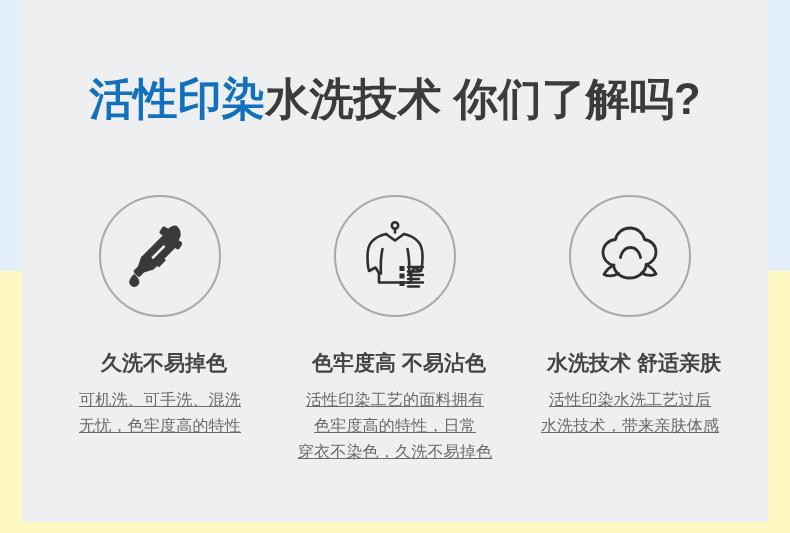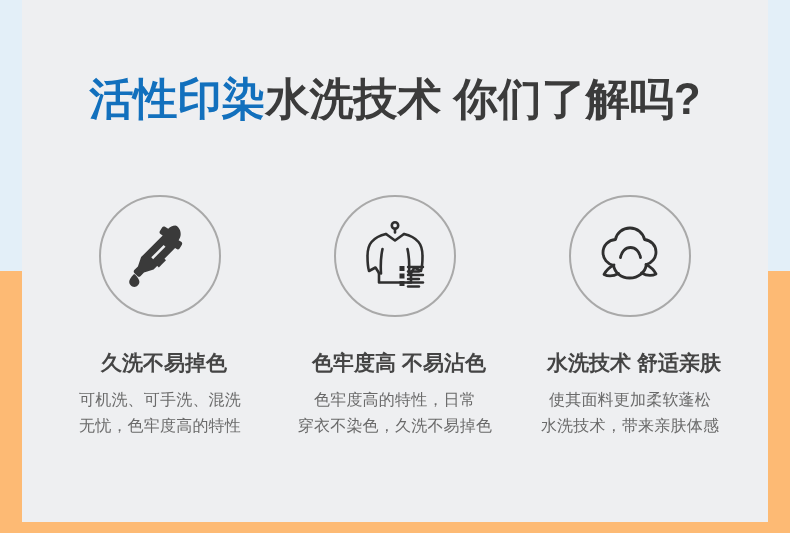--- a/index.html
+++ b/index.html
@@ -11,21 +11,21 @@
     height: 533px;
     background: #ffffff;
     font-family: "Liberation Sans", "DejaVu Sans", sans-serif;
     overflow: hidden;
   }
 
   .page {
     position: relative;
     width: 790px;
     height: 533px;
-    background: #fdba74;
+    background: #fef9c3;
   }
 
   
   .accent-strip {
     position: absolute;
     top: 0;
     width: 22px;
     height: 271px;
     background: #e3eff8;
   }
@@ -100,21 +100,21 @@
   }
 
   .feature-body {
     margin-top: 12px;
     font-size: 16px;
     color: #6a6a6a;
     line-height: 1.62;
     text-align: center;
     letter-spacing: 0.2px;
   }
-  .feature-body .ln { display: block; }
+  .feature-body .ln { display: block; text-decoration: underline; }
 </style>
 </head>
 <body>
 
 <div class="page">
 
   <div class="panel"></div>
   <div class="accent-strip left"></div>
   <div class="accent-strip right"></div>
 
@@ -170,20 +170,21 @@
               <path d="M53.0 59.0 L68.0 59.0"></path>
               <path d="M53.0 63.0 L64.0 63.0"></path>
               <path d="M53.0 66.5 L68.0 66.5"></path>
               <path d="M53.0 70.5 L64.0 70.5"></path>
             </g>
           </svg>
         </span>
       </div>
       <div class="feature-heading">色牢度高 不易沾色</div>
       <div class="feature-body">
+        <span class="ln">活性印染工艺的面料拥有</span>
         <span class="ln">色牢度高的特性，日常</span>
         <span class="ln">穿衣不染色，久洗不易掉色</span>
       </div>
     </div>
 
     <div class="feature">
       <div class="icon-circle">
         <span>
           <svg width="84" height="80" viewBox="0 0 84 80" aria-hidden="true">
             <g fill="none" stroke="#2f2f2f" stroke-width="2.8" stroke-linecap="round" stroke-linejoin="round">
@@ -198,19 +199,19 @@
                        C55.2 17.0 49.3 12.0 42.0 12.0 Z"></path>
               <path d="M32.5 41.5 C33.5 35.5 37.5 31.5 42.5 31.5 C47.5 31.5 51.5 35.5 52.5 41.5"></path>
               <path d="M26.0 49.0 C22.0 51.0 18.0 54.5 16.0 58.5 C20.0 60.5 26.0 60.0 30.5 57.5"></path>
               <path d="M58.0 48.5 C62.0 50.5 66.0 54.0 68.0 58.0 C64.0 60.0 58.0 59.5 53.5 57.0"></path>
             </g>
           </svg>
         </span>
       </div>
       <div class="feature-heading">水洗技术 舒适亲肤</div>
       <div class="feature-body">
-        <span class="ln">使其面料更加柔软蓬松</span>
+        <span class="ln">活性印染水洗工艺过后</span>
         <span class="ln">水洗技术，带来亲肤体感</span>
       </div>
     </div>
 
   </div>
 </div>
 
 </body></html>

